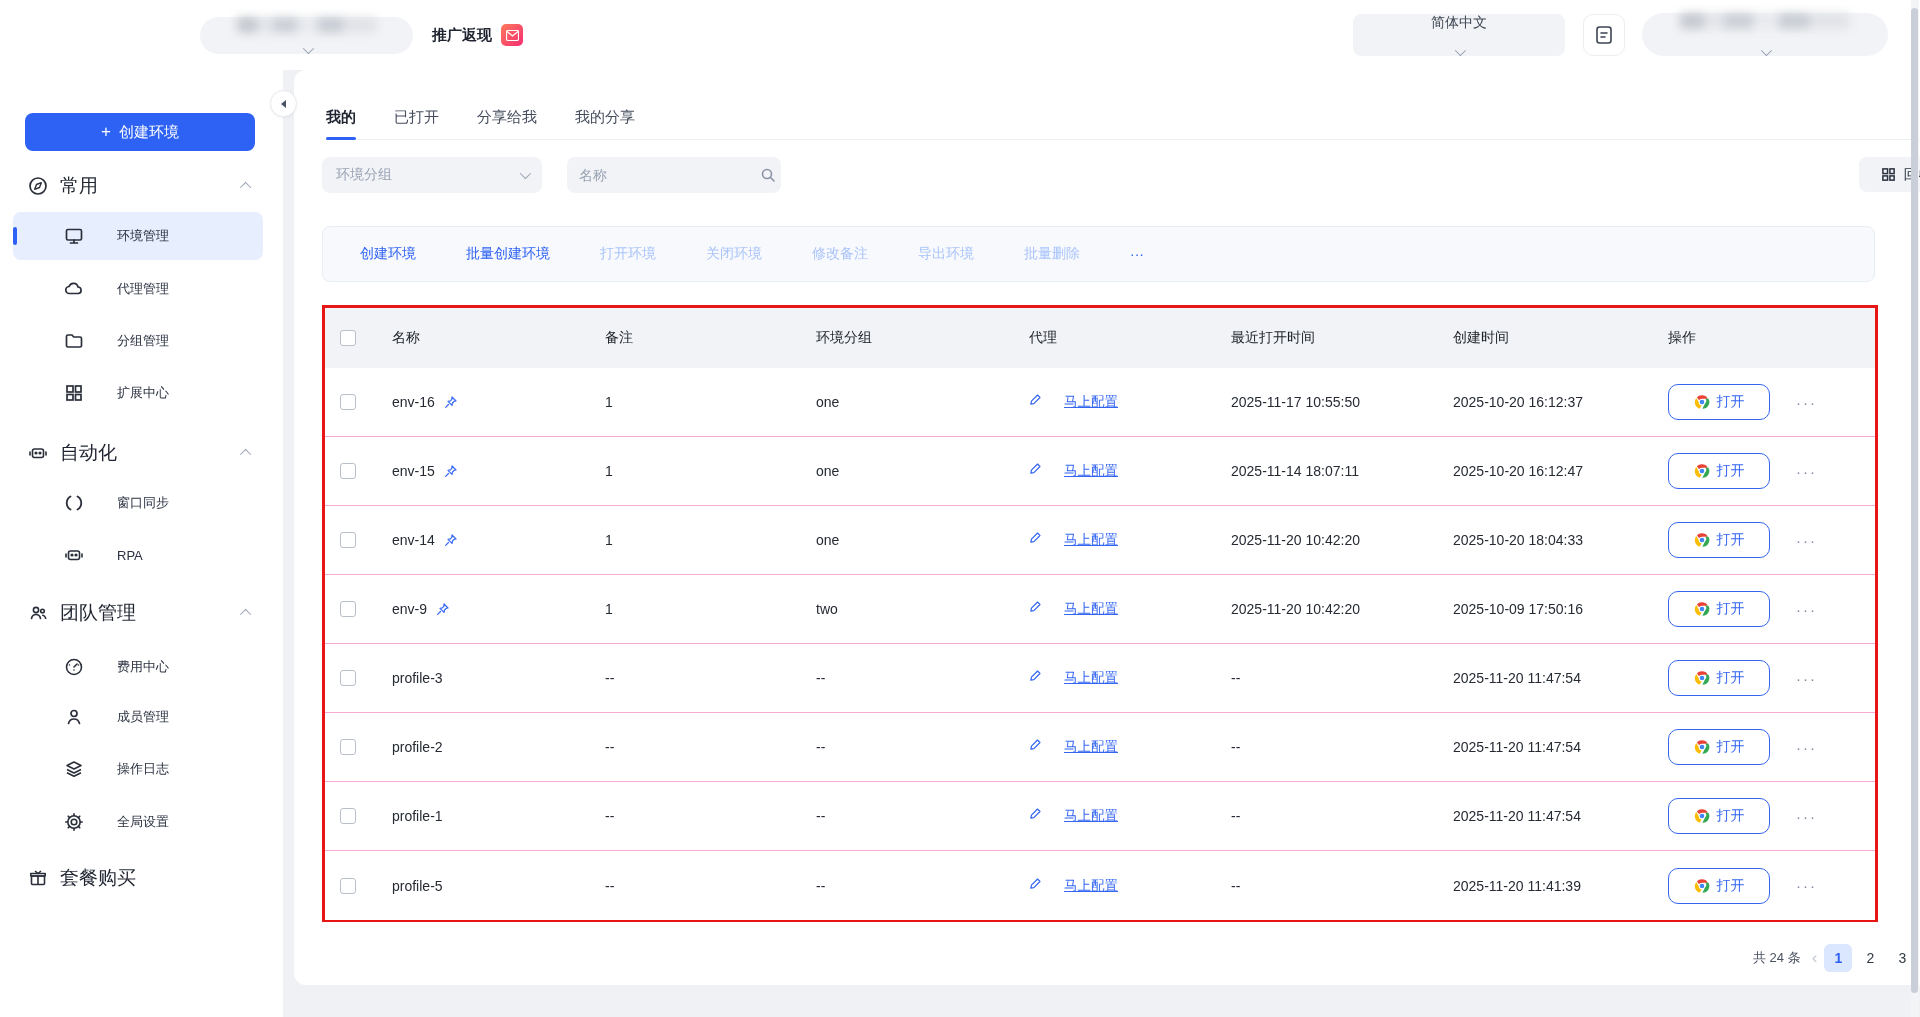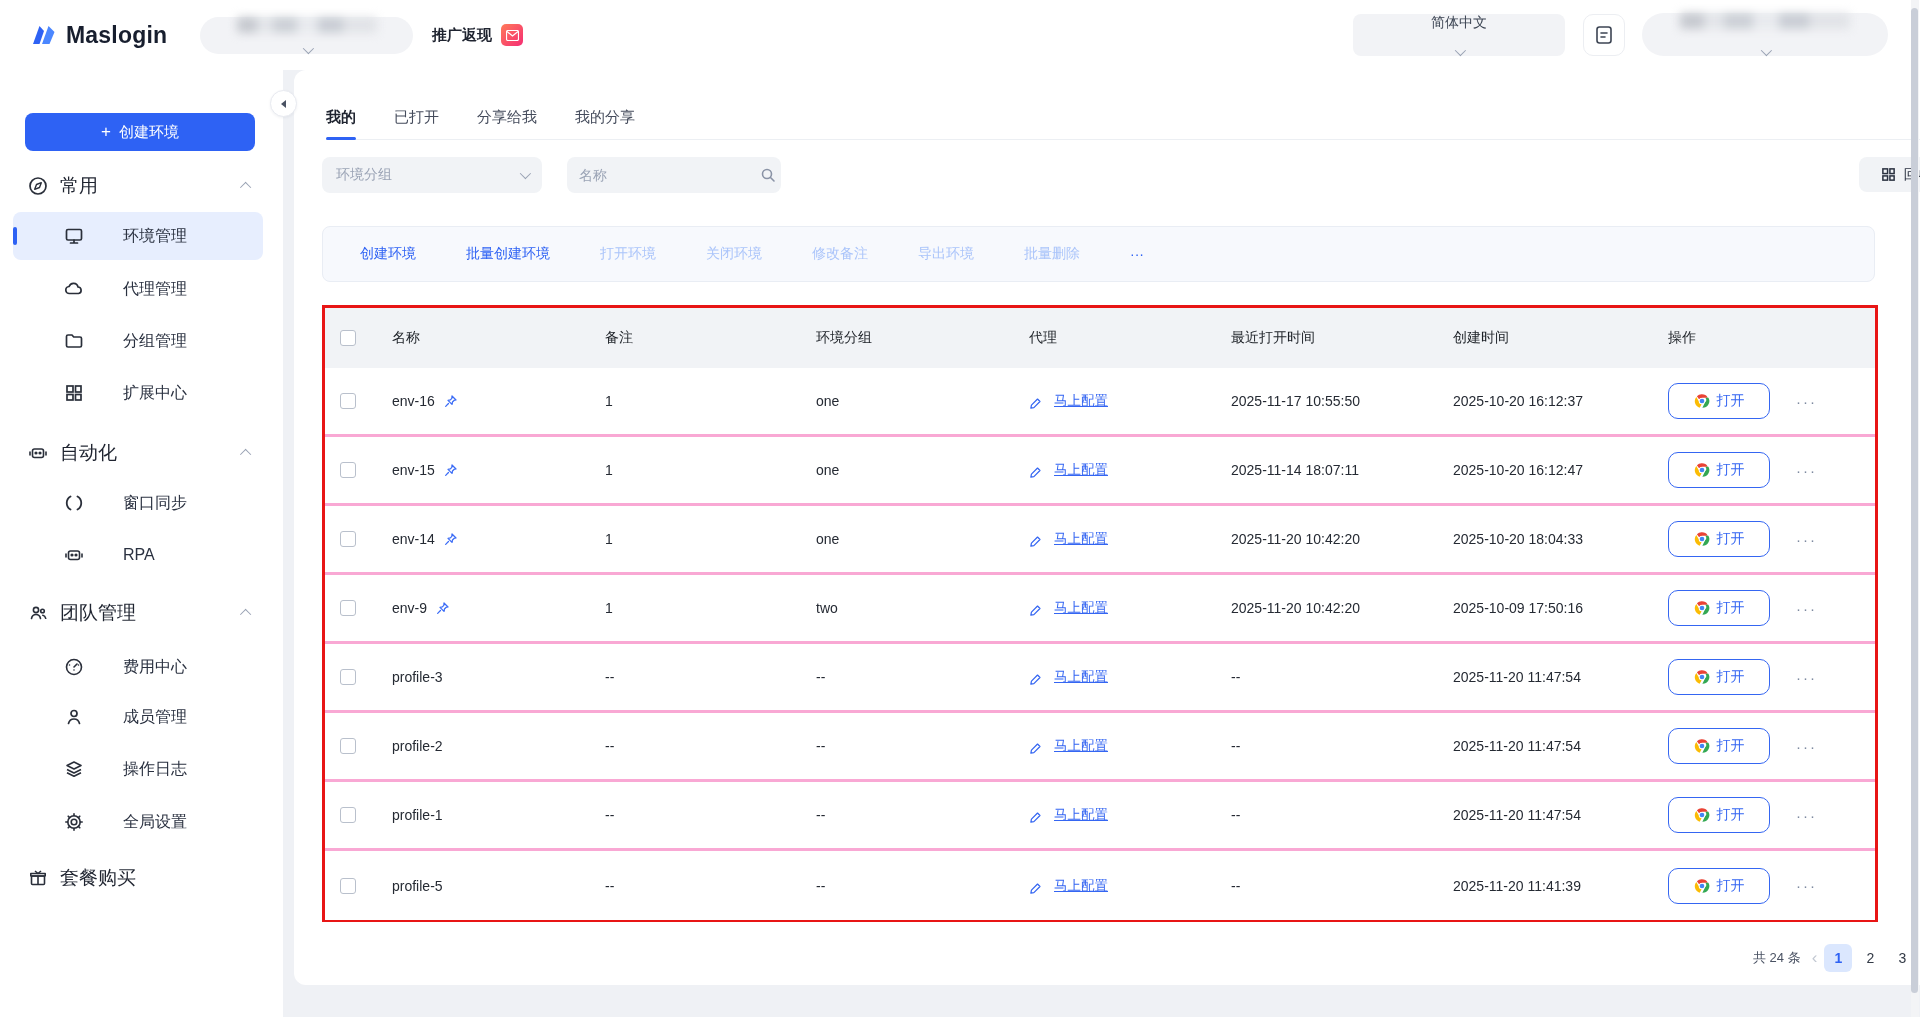--- a/index.html
+++ b/index.html
@@ -26,21 +26,21 @@
   .chev.down { transform:rotate(45deg) translateY(-2px); }
   .chev.up { transform:rotate(-135deg) translateY(-2px); }
 
   
   .sidebar { position:absolute; left:0; top:70px; width:283px; height:947px; background:#fff; z-index:4; }
   .create-btn { position:absolute; left:25px; top:43px; width:230px; height:38px; border-radius:8px; background:#2e62f4; color:#fff; font-size:15px; display:flex; align-items:center; justify-content:center; gap:8px; border:none; cursor:pointer; }
   .side-row { position:absolute; left:0; width:283px; height:40px; display:flex; align-items:center; cursor:pointer; }
   .side-row .ico { position:absolute; display:flex; align-items:center; justify-content:center; width:22px; height:22px; }
   .grp .ico { left:27px; } .grp .lbl { position:absolute; left:60px; font-size:19px; color:#1f2430; font-weight:500; }
   .grp .chev { position:absolute; left:243px; }
-  .item .ico { left:63px; } .item .lbl { position:absolute; left:123px; font-size:16px; color:#2a3140; }
+  .item .ico { left:63px; } .item .lbl { position:absolute; left:117px; font-size:13px; color:#2a3140; }
   .active-hl { position:absolute; left:13px; top:142px; width:250px; height:48px; background:#e7eefe; border-radius:8px; }
   .active-hl::before { content:""; position:absolute; left:0; top:15px; width:4px; height:18px; border-radius:2px; background:#2e62f4; }
   .collapse-handle { position:absolute; left:270px; top:90px; width:27px; height:27px; background:#fff; border:1px solid #e8eaf0; border-radius:50%; z-index:6; display:flex; align-items:center; justify-content:center; box-shadow:0 1px 3px rgba(20,30,60,.06); cursor:pointer; }
   .tri-left { width:0; height:0; border-top:4px solid transparent; border-bottom:4px solid transparent; border-right:5px solid #4a5263; }
 
   
   .card { position:absolute; left:294px; top:70px; width:1791px; height:915px; background:#fff; border-radius:12px; z-index:3; }
   .tabs-wrap { position:absolute; left:32px; right:34px; top:26px; height:44px; border-bottom:1px solid #eceff3; display:flex; gap:38px; }
   .tab { font-size:15px; color:#454c5c; display:flex; align-items:center; position:relative; cursor:pointer; }
   .tab.active { color:#1f2430; font-weight:600; }
@@ -58,25 +58,25 @@
   .icon-btn { width:34px; }
 
   .action-bar { position:absolute; left:28px; top:156px; width:1553px; height:56px; background:#f7f9fd; border:1px solid #e9edf4; border-radius:8px; display:flex; align-items:center; gap:50px; padding-left:37px; }
   .act { font-size:14px; font-weight:500; color:#2e62f4; cursor:pointer; text-decoration:none; }
   .act.disabled { color:#aac4fa; cursor:default; }
 
   
   .table-zone { position:absolute; left:28px; top:235px; width:1556px; height:617px; border:3px solid #e81515; }
   .t-grid { display:grid; grid-template-columns:52px 213px 211px 213px 202px 222px 215px auto; align-items:center; padding-left:15px; }
   .t-head { height:60px; background:#f1f3f6; font-size:14px; font-weight:500; color:#1c2026; }
-  .t-row { height:69px; background:#fff; border-bottom:3px solid #f9a8d4; font-size:14px; color:#252a33; }
+  .t-row { height:69px; background:#fff; border-bottom:1px solid #f9a8d4; font-size:14px; color:#252a33; }
   .t-row:last-child { border-bottom:none; }
   .cb { width:16px; height:16px; border:1.5px solid #b9c0cc; border-radius:3px; background:#fff; cursor:pointer; }
   .name-cell { display:flex; align-items:center; gap:8px; }
-  .proxy-link { display:flex; align-items:flex-end; gap:12px; color:#3566f2; font-size:13.5px; cursor:pointer; }
+  .proxy-link { display:flex; align-items:flex-start; gap:22px; color:#3566f2; font-size:13.5px; cursor:pointer; }
   .proxy-link .txt { text-decoration:underline; }
   .action-cell { display:flex; align-items:center; }
   .open-btn { width:102px; height:36px; border:1px solid #3566f2; border-radius:10px; background:#fff; color:#3566f2; font-size:14px; display:flex; align-items:center; justify-content:center; gap:7px; cursor:pointer; font-family:inherit; }
   .more-dots { margin-left:26px; color:#7e8aa0; font-size:15px; letter-spacing:2px; cursor:pointer; }
 
   
   .pagination { position:absolute; right:61px; top:871px; height:34px; display:flex; align-items:center; gap:4px; }
   .total { font-size:13px; color:#4a5263; margin-right:4px; }
   .pg-arrow { font-size:17px; color:#565f6e; cursor:pointer; padding:0 3px; }
   .pg-arrow.disabled { color:#c2c8d2; cursor:default; }
@@ -87,29 +87,20 @@
   
   .scroll-track { position:absolute; right:1px; top:0; width:8px; height:1017px; background:#f3f4f6; z-index:10; }
   .scroll-thumb { position:absolute; right:1px; top:8px; width:7px; height:985px; border-radius:4px; background:#c9ced8; cursor:pointer; }
 
   svg { display:block; }
 </style>
 </head>
 <body>
 
 <div class="topbar">
-  <div class="logo">
-    <span>
-      <svg width="27" height="26" viewBox="0 0 27 26">
-        <path d="M3 22 L9.5 4 L14 9 L9.5 22 Z" fill="#2e62f4"></path>
-        <path d="M12 22 L18.5 4 L24.5 10 L19.5 22 Z" fill="#4b87ff"></path>
-      </svg>
-    </span>
-    <span class="logo-text">Maslogin</span>
-  </div>
 
   <div class="pill workspace-pill">
     <div class="blur-strip" style="width:140px"></div>
     <span class="chev down"></span>
   </div>
 
   <div class="promo">
     <span class="promo-label">推广返现</span>
     <span class="envelope">
       <svg width="13" height="11" viewBox="0 0 13 11">

